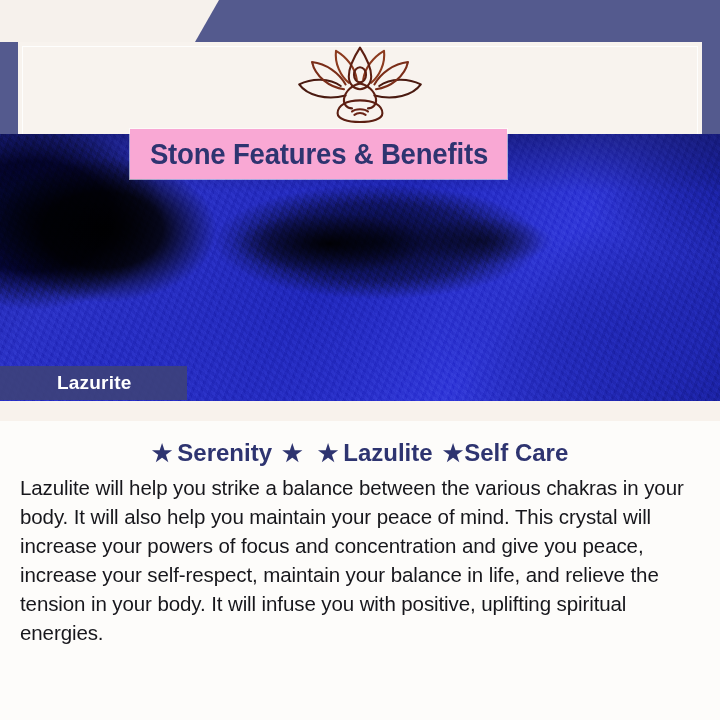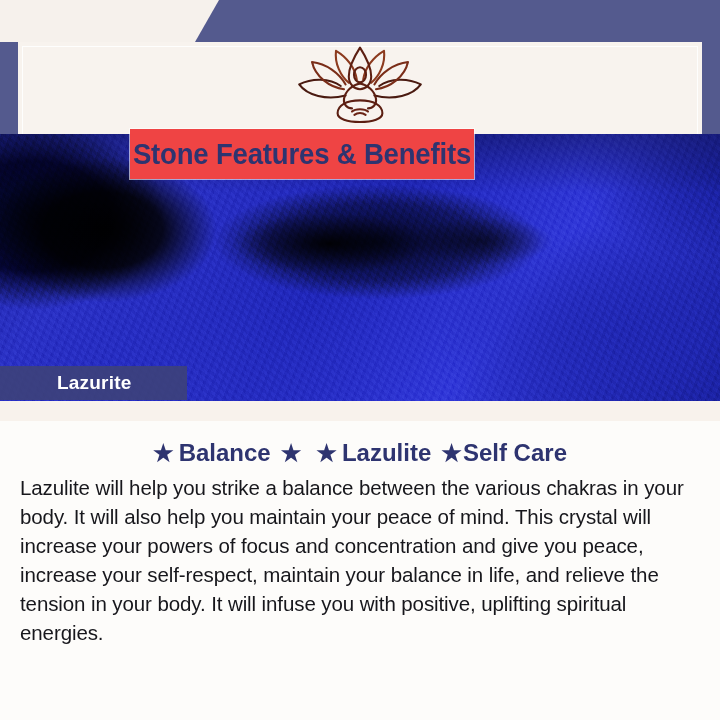--- a/index.html
+++ b/index.html
@@ -72,23 +72,23 @@
     font-family:"Liberation Serif", serif;
     font-size:15px;
     letter-spacing:2.4px;
     color:#2a1b16;
     margin-top:1px;
   }
 
   
   .title-banner {
     position:absolute;
-    left:130px; width:344px;
+    left:130px; width:377px;
     top:129px; height:50px;
-    background:#ef4444;
+    background:#f9a8d4;
     display:flex; align-items:center; justify-content:center;
     z-index:7;
     box-shadow:0 0 0 1px rgba(255,255,255,0.6);
   }
   .title-banner h1 {
     font-family:"Liberation Sans Narrow","Liberation Sans",sans-serif;
     font-size:29px; font-weight:bold;
     letter-spacing:-0.2px;
     color:#2e3470;
     transform:scaleX(0.95);
@@ -251,21 +251,21 @@
   <div class="title-banner">
     <h1>Stone Features &amp; Benefits</h1>
   </div>
 
   <div class="body-panel">
     <div class="body-cream-strip"></div>
 
     <div class="benefits">
       <div class="benefit tight">
         <span class="star">★</span>
-        <span>Balance</span>
+        <span>Serenity</span>
       </div>
       <div class="benefit tight">
         <span class="star">★</span>
       </div>
       <div class="benefit tight">
         <span class="star">★</span>
         <span>Lazulite</span>
       </div>
       <div class="benefit tight nogap">
         <span class="star">★</span>

